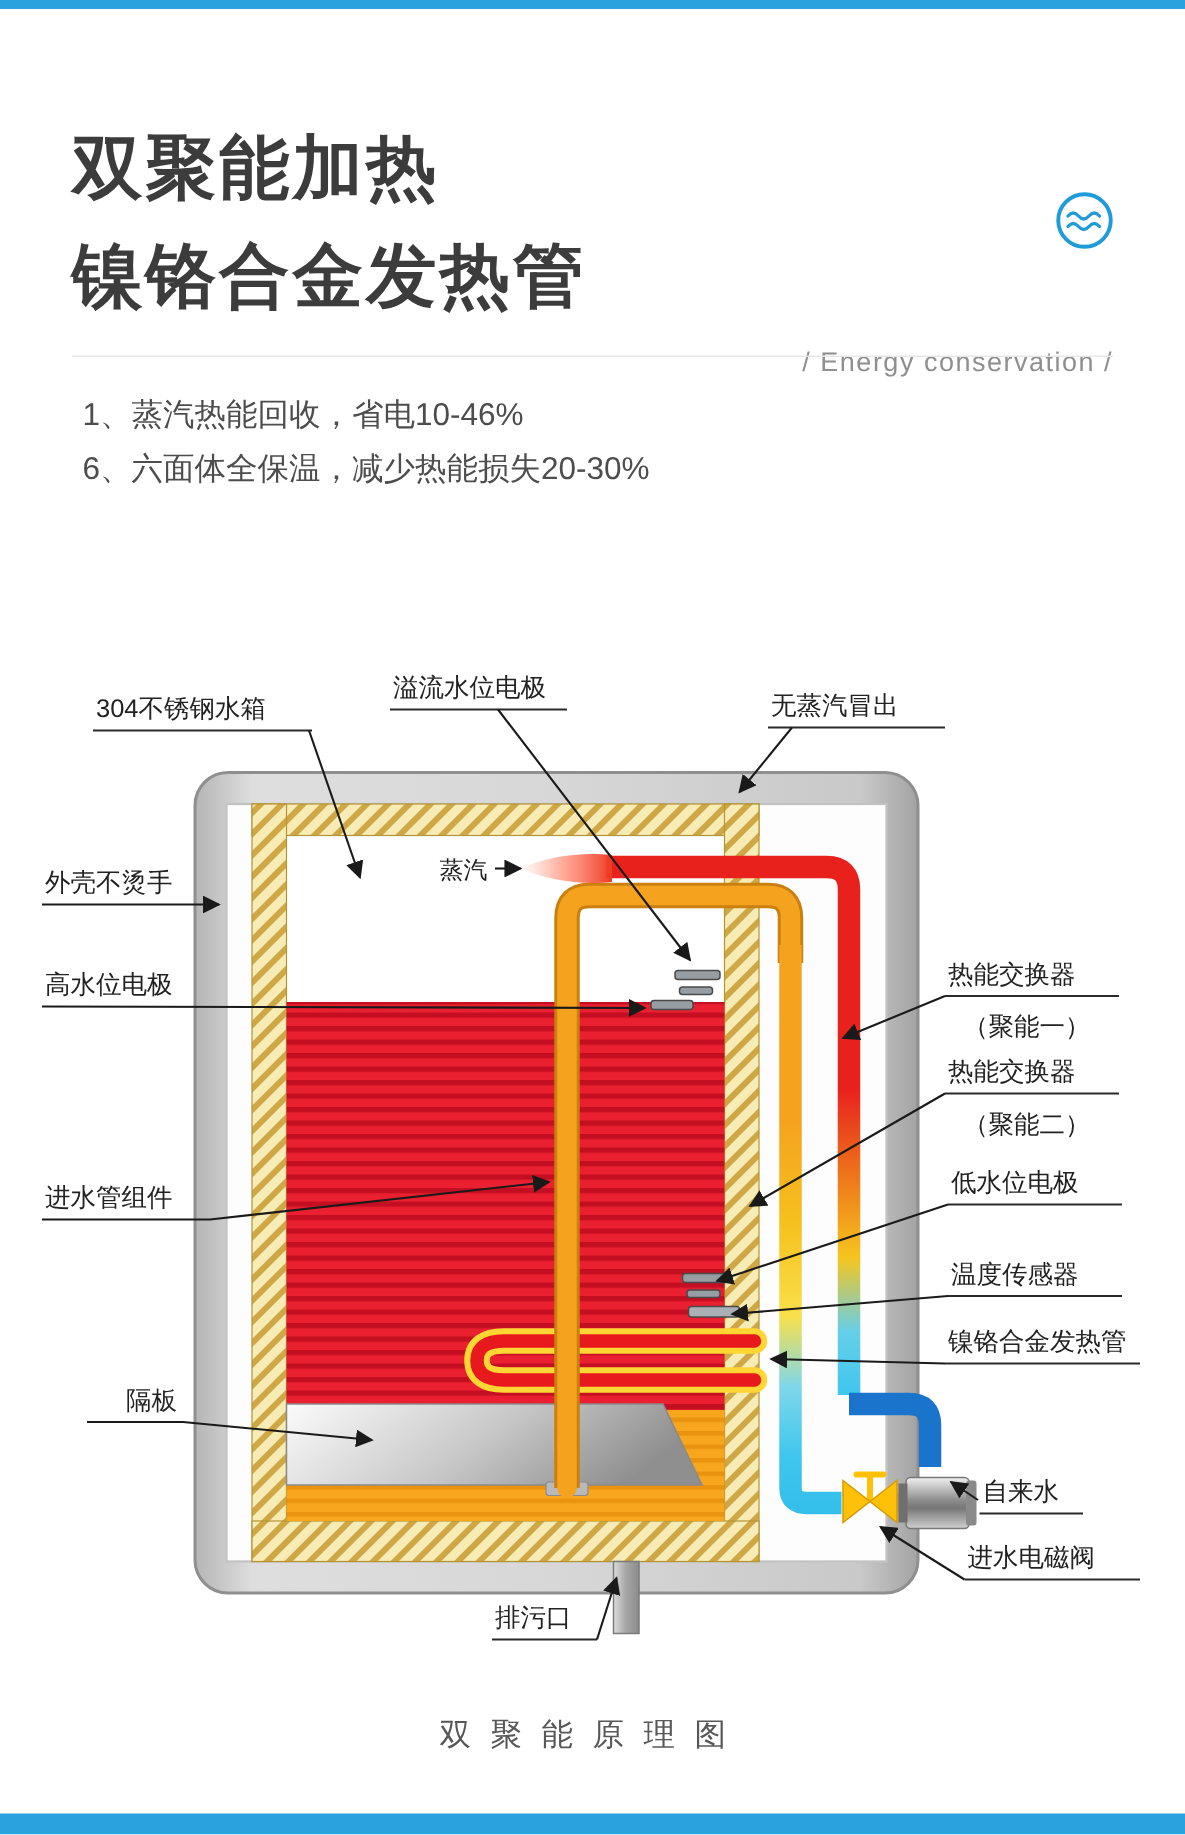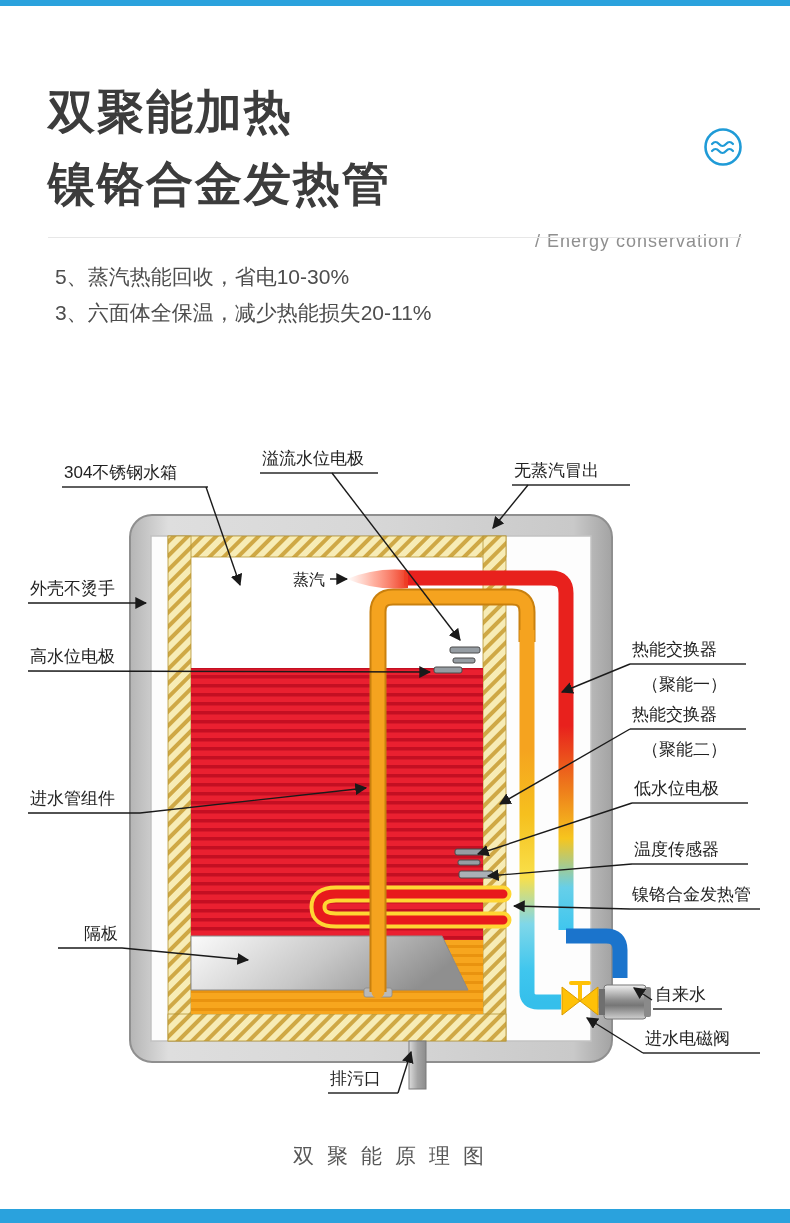--- a/index.html
+++ b/index.html
@@ -36,22 +36,22 @@
   <div class="tagline">/ Energy conservation /</div>
   <svg class="wave-icon" viewBox="0 0 42 42">
     <circle cx="21" cy="21" r="17.5" fill="#ffffff" stroke="#1f9bd7" stroke-width="2.6"></circle>
     <path d="M10,18 q3.5,-4 7,0 q3.5,4 7,0 q3.5,-4 7,0" fill="none" stroke="#1f9bd7" stroke-width="2.2" stroke-linecap="round"></path>
     <path d="M10,25 q3.5,-4 7,0 q3.5,4 7,0 q3.5,-4 7,0" fill="none" stroke="#1f9bd7" stroke-width="2.2" stroke-linecap="round"></path>
   </svg>
   <div class="header-divider"></div>
 </header>
 
 <section class="features">
-  <p>5、蒸汽热能回收，省电10-30%</p>
-  <p>3、六面体全保温，减少热能损失20-11%</p>
+  <p>1、蒸汽热能回收，省电10-46%</p>
+  <p>6、六面体全保温，减少热能损失20-30%</p>
 </section>
 
 <svg class="diagram" viewBox="0 430 790 700">
   <defs>
     <marker id="arrow" viewBox="0 0 10 10" refX="9" refY="5" markerWidth="8.5" markerHeight="8.5" orient="auto-start-reverse">
       <path d="M0,0 L10,5 L0,10 z" fill="#1a1a1a"></path>
     </marker>
     <pattern id="patInsul" width="10" height="10" patternUnits="userSpaceOnUse" patternTransform="rotate(45)">
       <rect width="10" height="10" fill="#f7ecb6"></rect>
       <rect width="4" height="10" fill="#cfa845"></rect>

